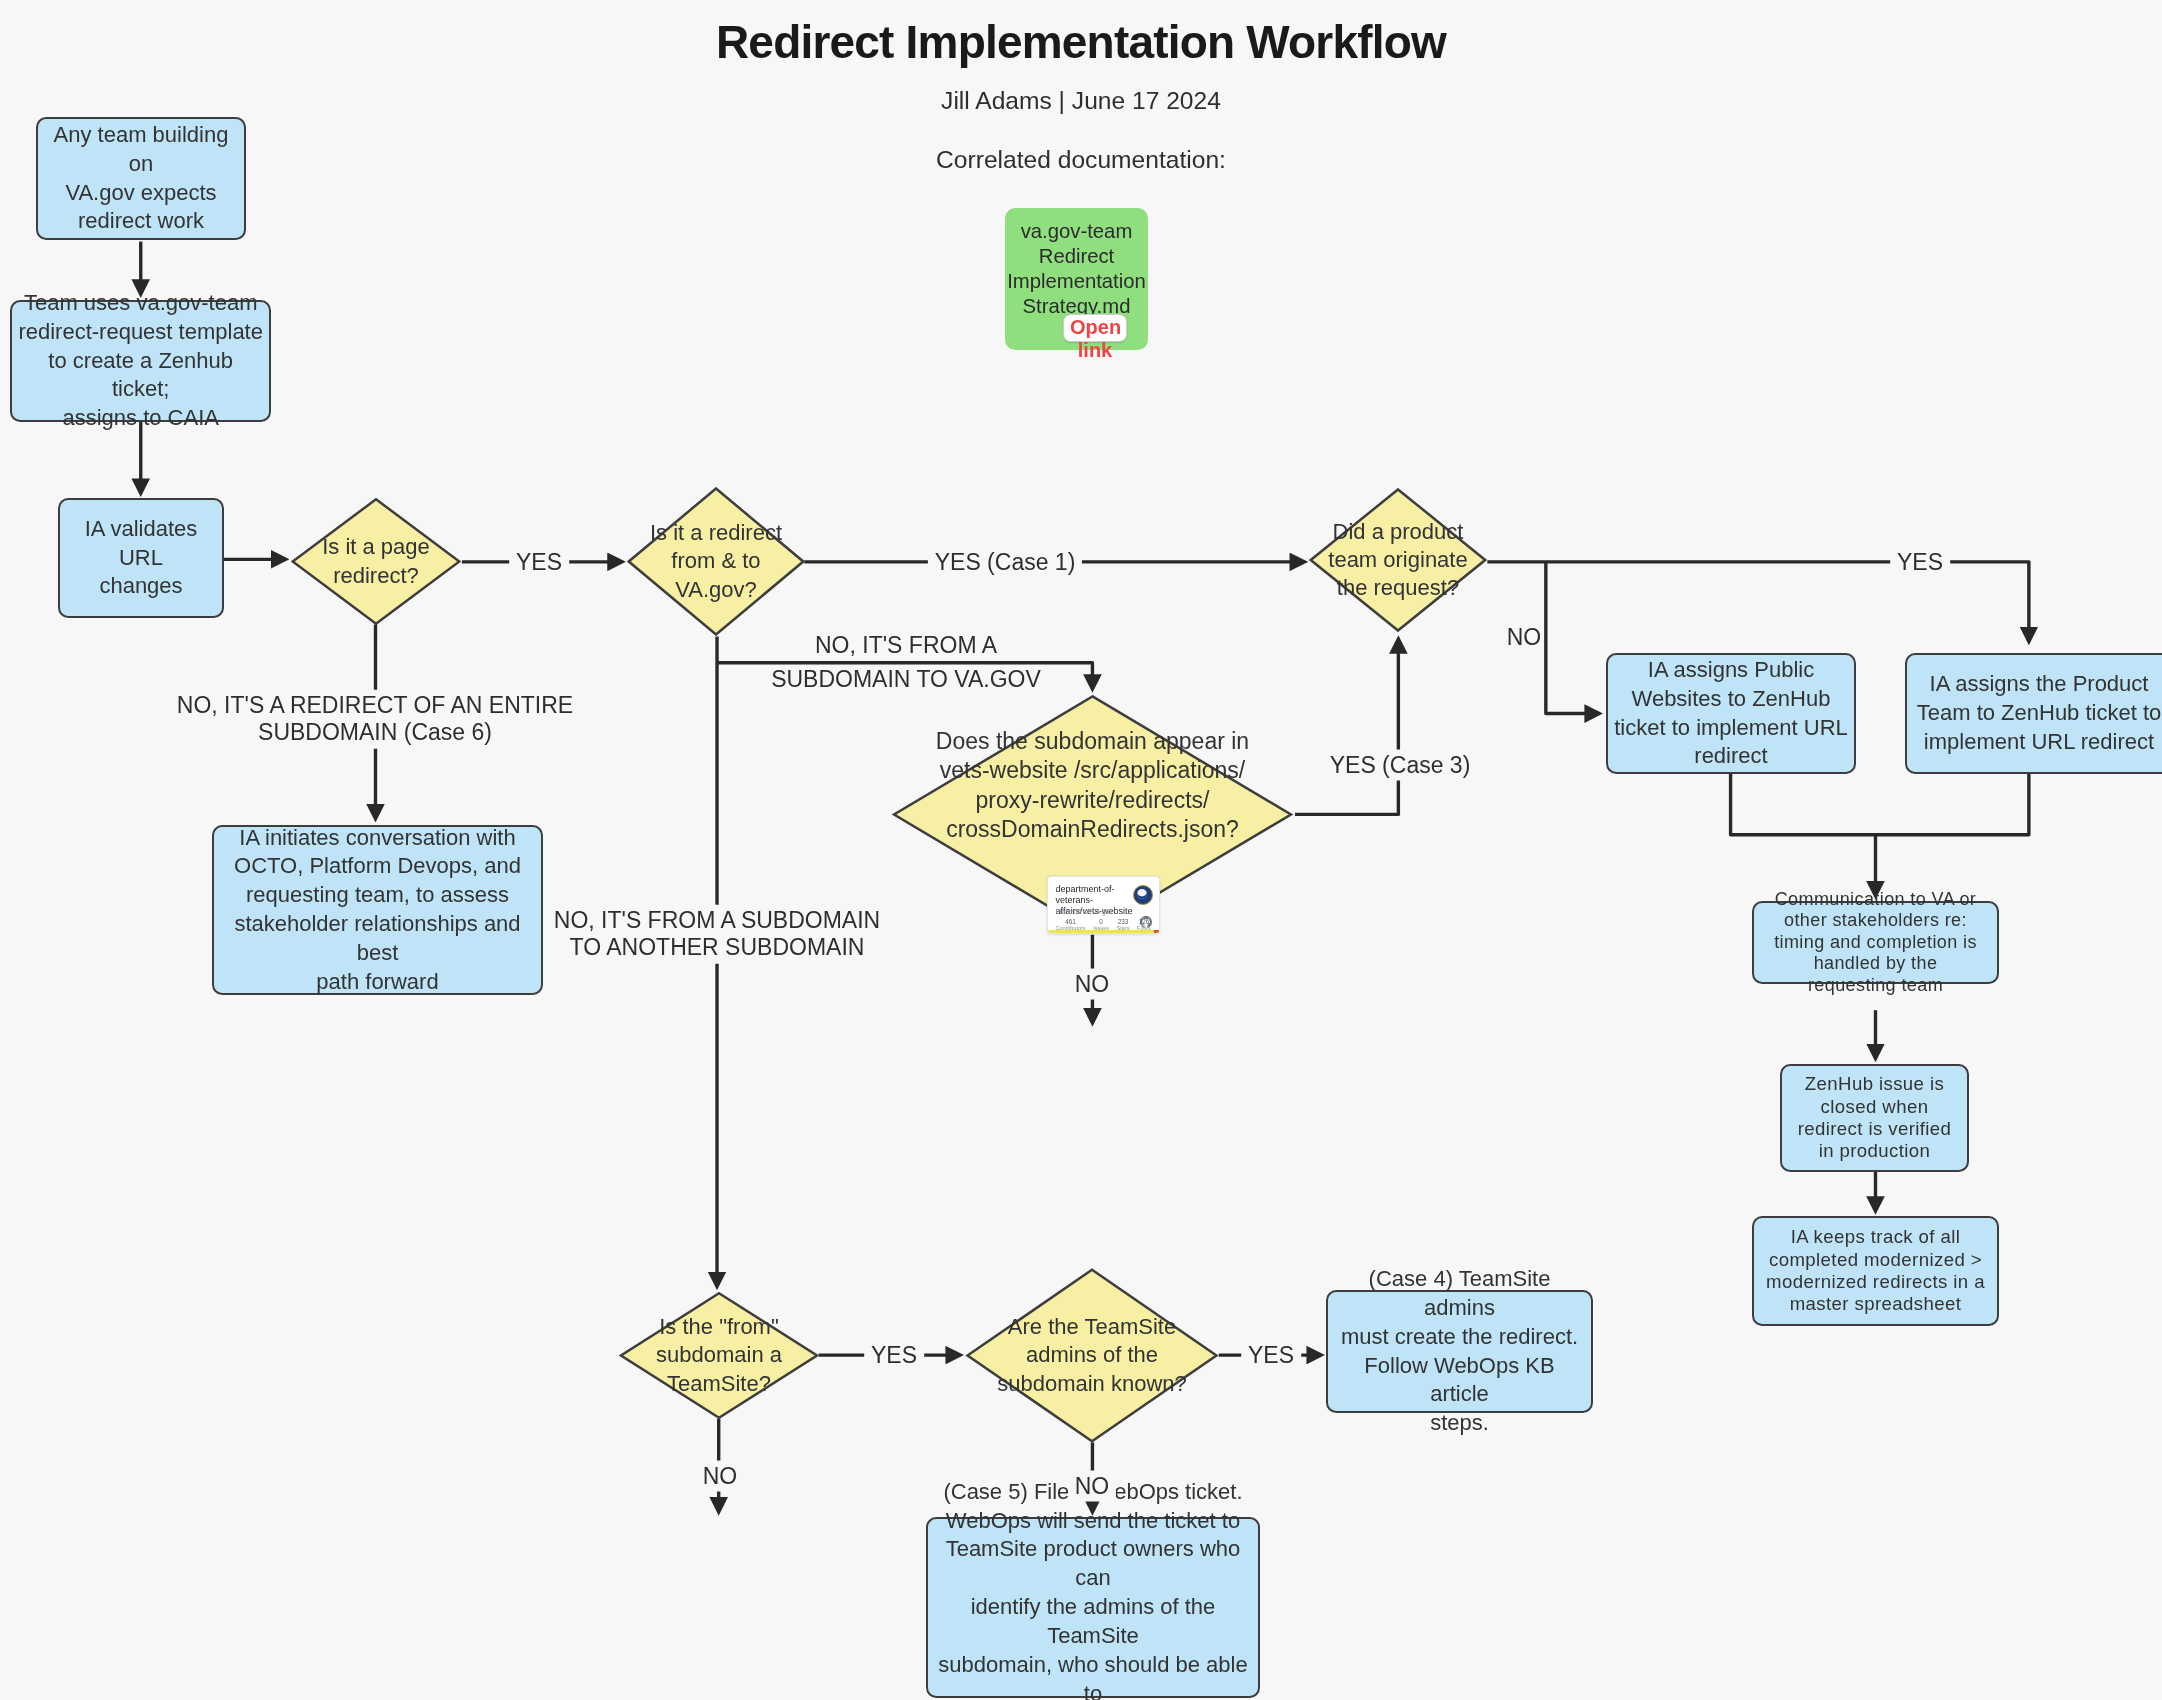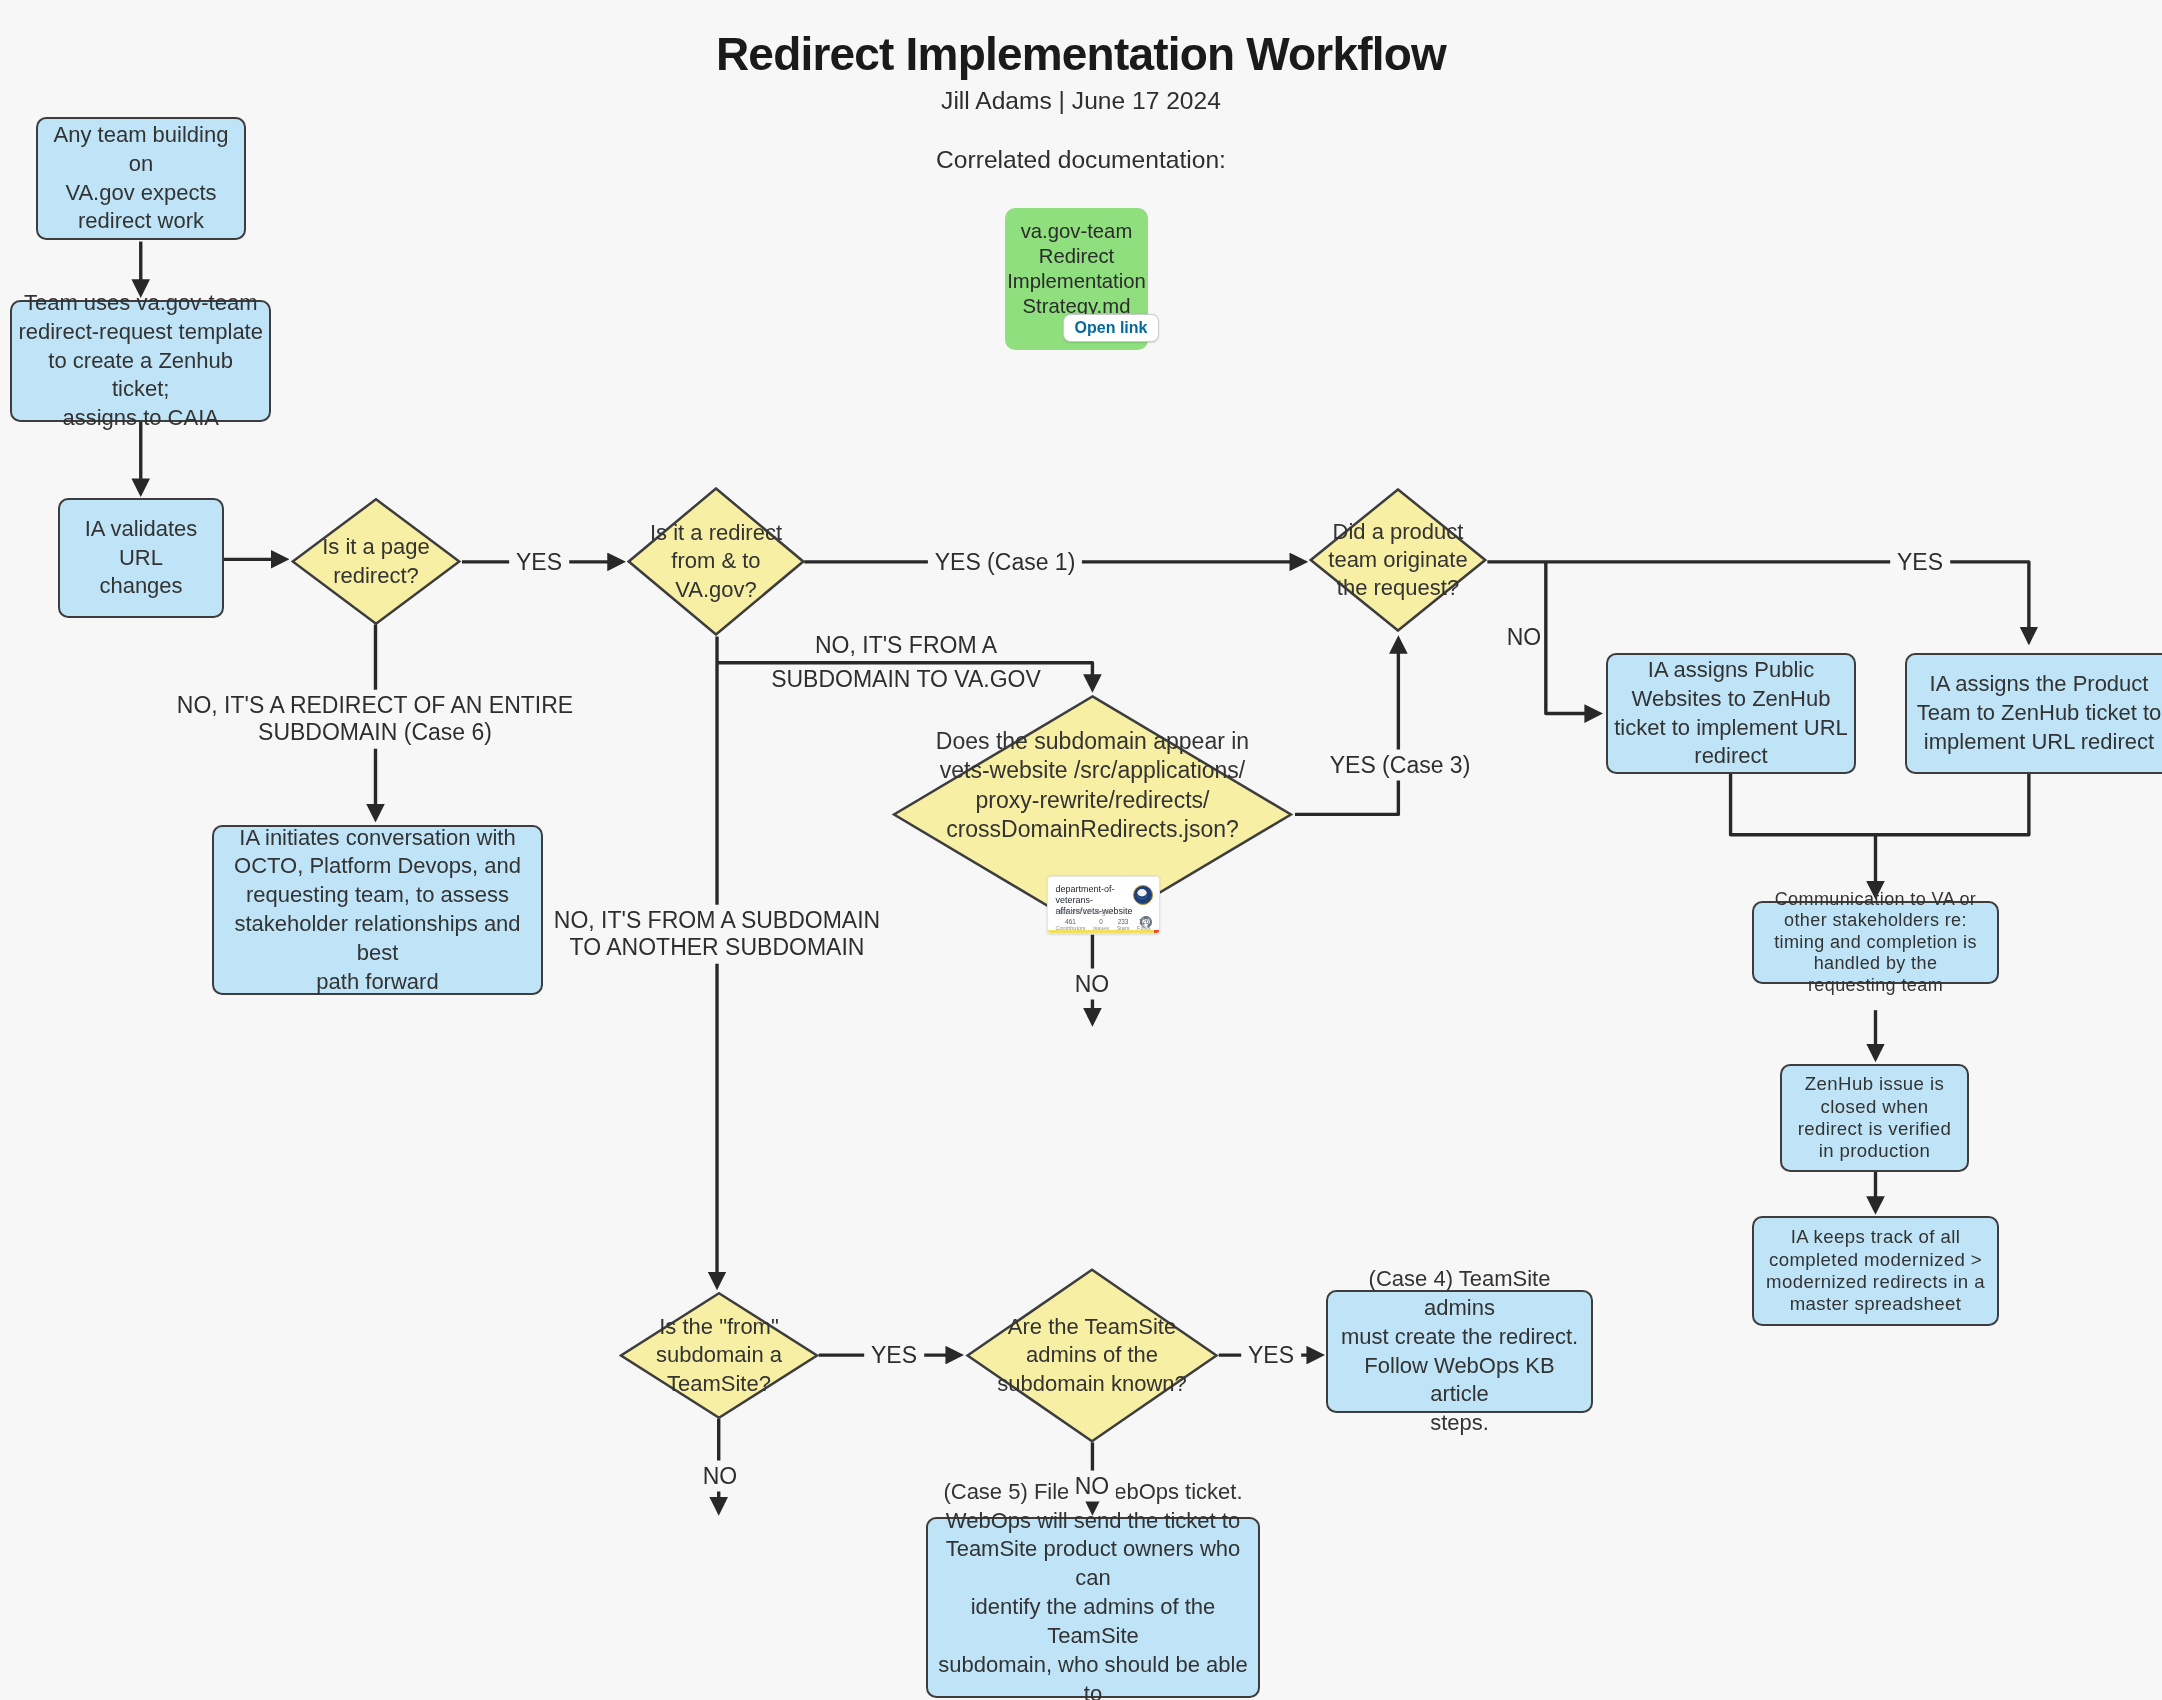--- a/index.html
+++ b/index.html
@@ -1,41 +1,41 @@
 <!DOCTYPE html>
 <html style="font-size:13.6px"><head>
 <meta charset="utf-8">
 <style>
   html,body{margin:0;padding:0;background:#f7f7f7;}
   #canvas{position:relative;width:2162px;height:1700px;background:#f7f7f7;
           font-family:"Liberation Sans",sans-serif;color:#333;overflow:hidden;}
   #connectors{position:absolute;left:0;top:0;z-index:1;}
   .hdr{position:absolute;left:0;width:2162px;text-align:center;z-index:2;}
-  .title{top:15.3px;font-size:46px;font-weight:bold;color:#1a1a1a;letter-spacing:-0.8px;margin-top:12px;}
+  .title{top:15.3px;font-size:46px;font-weight:bold;color:#1a1a1a;letter-spacing:-0.8px;}
   .subtitle{top:87px;font-size:24.6px;color:#2e2e2e;}
   .docs-label{top:146px;font-size:24.6px;color:#2e2e2e;}
   .node{position:absolute;z-index:3;box-sizing:border-box;background:#bfe4f7;border:2.5px solid #3d3d3d;
         border-radius:10.2px;display:flex;align-items:center;justify-content:center;text-align:center;
         white-space:pre-line;font-size:22px;line-height:1.31;padding:5.1px;color:#333;}
   .fs25{font-size:21px;line-height:1.3;}
   .fs21{font-size:18px;line-height:1.2;letter-spacing:0.4px;}
   .fs22{font-size:18.6px;line-height:1.2;letter-spacing:0.4px;}
   .diamond{position:absolute;z-index:3;display:flex;align-items:center;justify-content:center;text-align:center;}
   .diamond > svg{position:absolute;left:0;top:0;width:100%;height:100%;}
   .diamond .dtext{position:relative;white-space:pre-line;font-size:22px;line-height:1.28;color:#333;z-index:4;}
   .edge-label{position:absolute;z-index:5;transform:translate(-50%,-50%);background:#f7f7f7;
               padding:1.7px 6.8px;font-size:23px;color:#2e2e2e;white-space:pre-line;text-align:center;line-height:1.2;}
   .edge-label.nobg{background:transparent;padding:0;line-height:34px;}
   .doc-card{position:absolute;z-index:3;left:1005px;top:208px;width:143px;height:142px;border-radius:10.2px;
             background:#8fdf7f;box-sizing:border-box;}
   .doc-card-text{position:absolute;left:0;top:11px;width:100%;text-align:center;white-space:pre-line;
                  font-size:20.3px;line-height:1.23;color:#2b2b2b;}
-  .open-link{position:absolute;left:58px;top:106px;width:96px;height:28px;border-radius:7.6px;background:#ffffff;
+  .open-link{position:absolute;left:58px;top:106px;width:64px;height:28px;border-radius:7.6px;background:#ffffff;
              border:0.8px solid #cccccc;box-shadow:0 0.8px 1.7px rgba(0,0,0,.15);font-family:"Liberation Sans",sans-serif;
-             font-size:16px;font-weight:bold;color:#0369a1;cursor:pointer;}
+             font-size:20px;font-weight:bold;color:#ef4444;cursor:pointer;}
   
   .gh-card{position:absolute;z-index:6;left:1047px;top:876px;width:113px;height:58px;background:#ffffff;
            border:0.8px solid #e1e4e8;border-radius:3.4px;box-shadow:0 0.8px 2.5px rgba(0,0,0,.12);overflow:hidden;
            box-sizing:border-box;}
   .gh-title{position:absolute;left:7.6px;top:6.8px;width:78px;font-size:9px;line-height:1.25;color:#24292f;}
   .gh-title b{font-weight:normal;}
   .gh-desc{position:absolute;left:7.6px;top:30.5px;font-size:6.4px;color:#8a929a;}
   .gh-stats{position:absolute;left:7.6px;top:41px;display:flex;gap:7.6px;}
   .gh-stat{text-align:center;}
   .gh-stat .v{font-size:6.4px;color:#57606a;}

